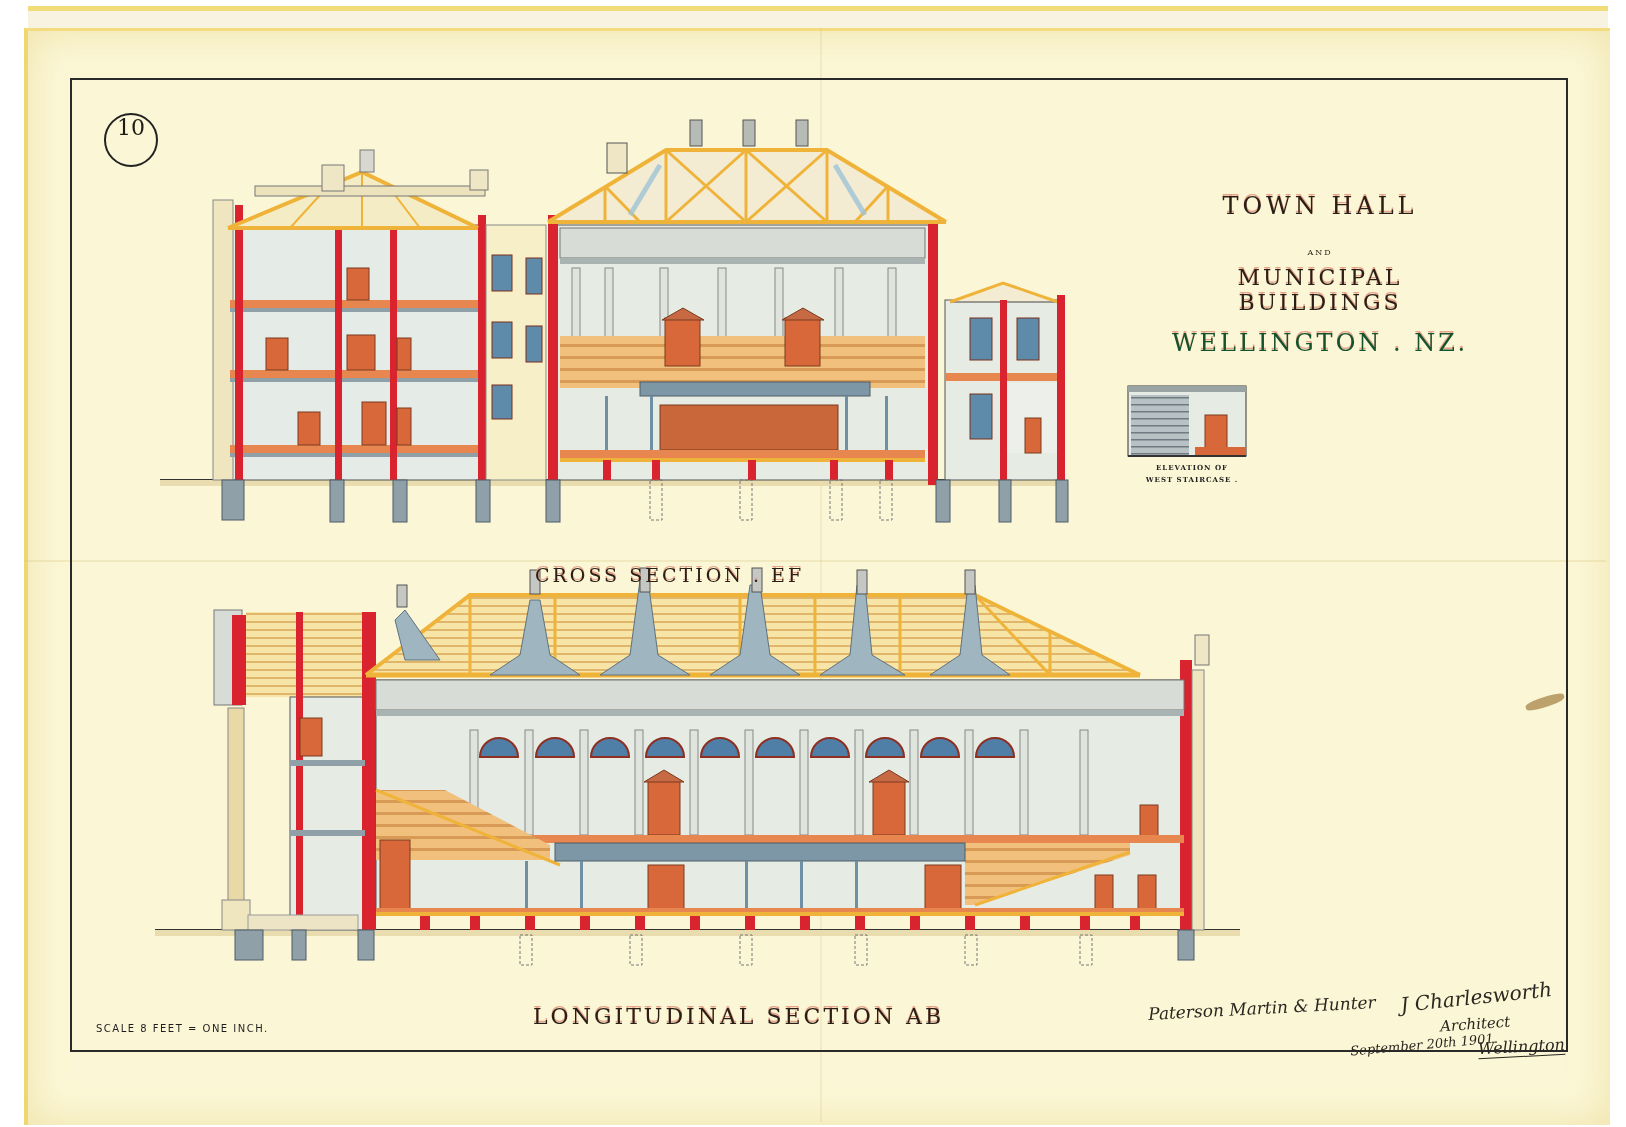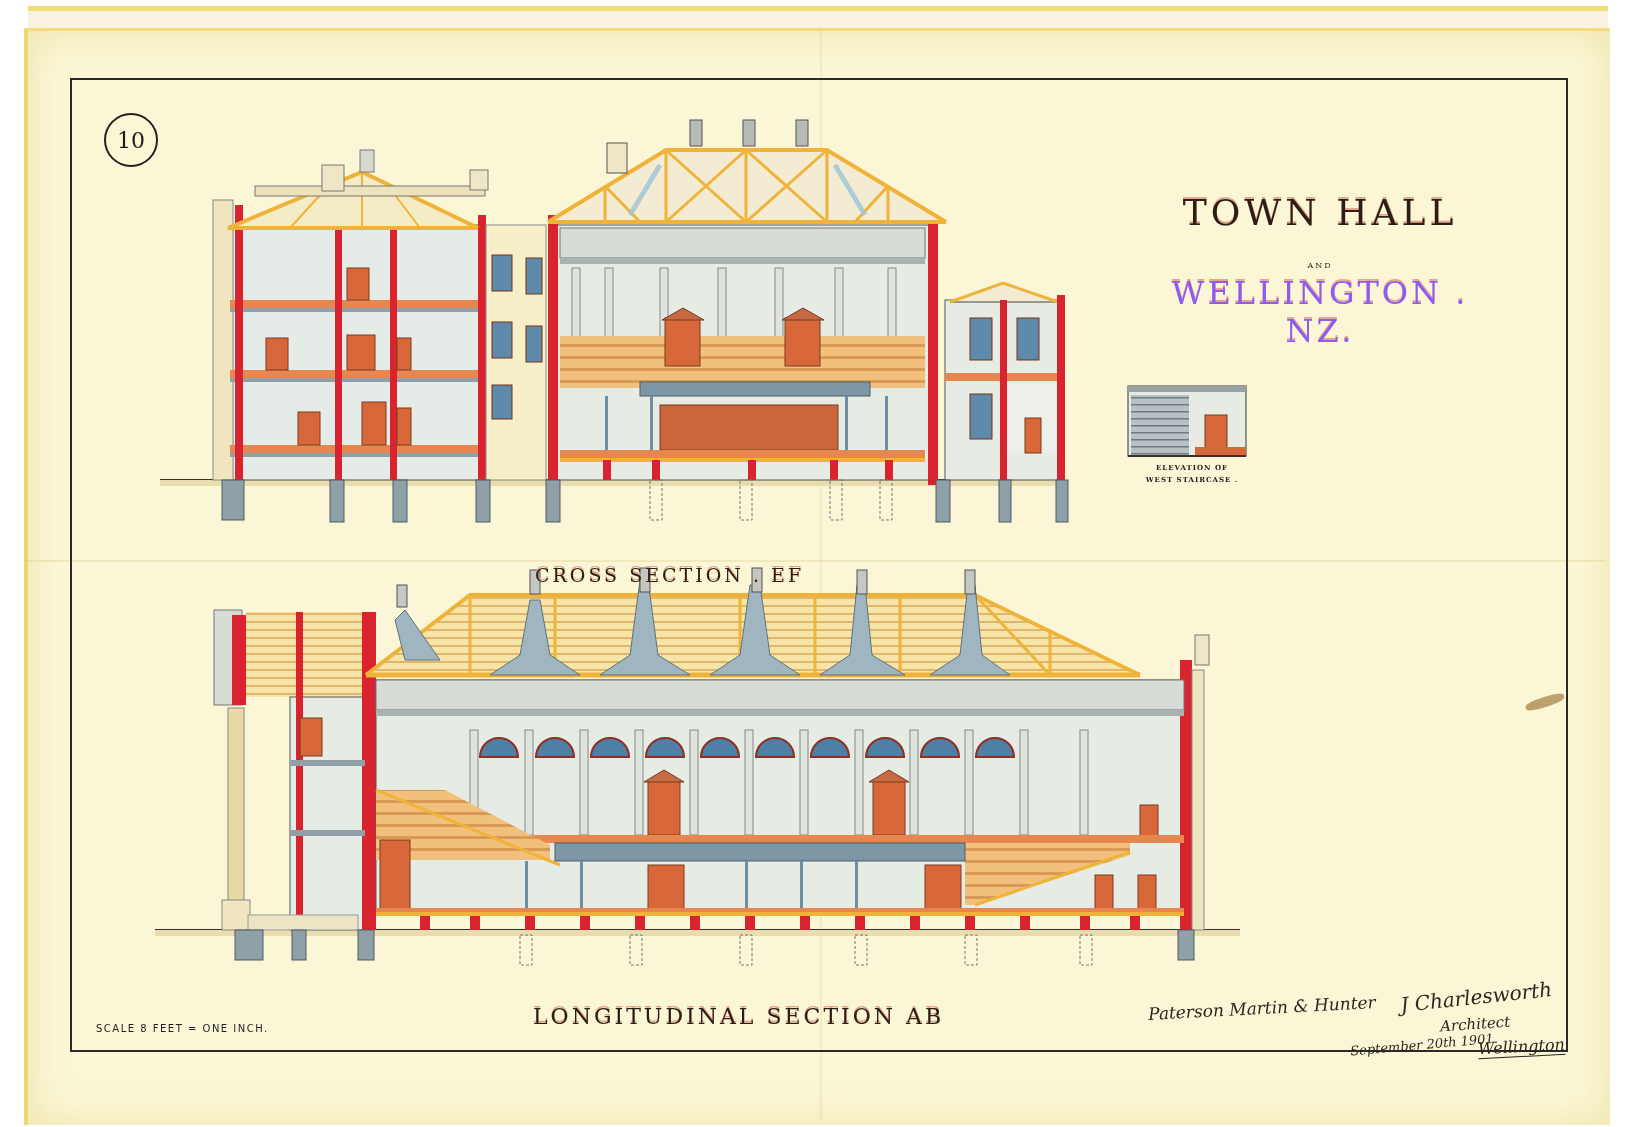--- a/index.html
+++ b/index.html
@@ -5,28 +5,28 @@
   html, body { margin:0; padding:0; }
   body { width:1626px; height:1127px; background:#ffffff; position:relative; overflow:hidden; font-family:"DejaVu Serif", serif; }
   .sheet { position:absolute; left:24px; top:28px; width:1582px; height:1094px; background:#fbf7d6;
     box-shadow: inset 0 0 40px rgba(220,190,90,0.35); border-left:4px solid #f0d670; border-top:3px solid #f3dc7d; }
   .sheet-strip { position:absolute; left:28px; top:6px; width:1580px; height:18px; background:#f7f3e0; border-top:5px solid #f1dc7a; }
   .frame { position:absolute; left:70px; top:78px; width:1494px; height:970px; border:2px solid #2a2a2a; }
   .fold-h { position:absolute; left:24px; top:560px; width:1582px; height:2px; background:rgba(210,190,120,0.25); }
   .fold-v { position:absolute; left:820px; top:28px; width:2px; height:1094px; background:rgba(210,190,120,0.2); }
 
   .sheet-number { position:absolute; left:104px; top:113px; width:50px; height:50px; border:2px solid #222; border-radius:50%;
-    display:flex; align-items:center; justify-content:center; font-size:22px; font-family:"DejaVu Serif", serif; color:#1e1a14; }
+    display:flex; justify-content:center; font-size:22px; font-family:"DejaVu Serif", serif; color:#1e1a14; }
 
   .title-block { position:absolute; left:1160px; top:192px; width:320px; text-align:center; }
-  .t-main { font-family:"DejaVu Serif", serif; font-size:36px; letter-spacing:4px; color:#2a1e16; font-weight:normal;
+  .t-main { font-family:"DejaVu Serif", serif; font-size:24px; letter-spacing:4px; color:#2a1e16; font-weight:normal;
     text-shadow: 0 -2px 0 #e7a58c; }
   .t-and { font-size:8px; letter-spacing:2px; color:#2a1e16; margin-top:28px; }
   .t-sub { font-size:22px; letter-spacing:3px; color:#2a1e16; margin-top:8px; text-shadow: 0 -2px 0 #e7a58c; }
-  .t-loc { font-size:32px; letter-spacing:3px; color:#8b5cf6; margin-top:4px; text-shadow: 0 -2px 0 #e7a58c; }
+  .t-loc { font-size:24px; letter-spacing:3px; color:#14532d; margin-top:14px; text-shadow: 0 -2px 0 #e7a58c; }
 
   .section-title { position:absolute; font-family:"DejaVu Serif", serif; color:#2a1e16; letter-spacing:3px; text-shadow: 0 -2px 0 #e7a58c; margin-top: 32px; }
   .cs-title { left:535px; top:532px; font-size:19px; }
   .ls-title { left:533px; top:972px; font-size:22px; }
 
   .stair-label { position:absolute; left:1132px; top:462px; width:120px; text-align:center; font-size:7px; letter-spacing:1px; color:#222; line-height:12px; font-weight:bold; }
   .scale-label { position:absolute; left:96px; top:1023px; font-size:10px; letter-spacing:1.5px; color:#1d1d1d; font-family:"DejaVu Sans", sans-serif; }
 
   .sig { position:absolute; font-family:"DejaVu Serif", serif; font-style:italic; color:#2a2620; }
   .sig-firm { left:1148px; top:998px; font-size:17px; transform:rotate(-3deg); }
@@ -47,20 +47,21 @@
 <div class="fold-v"></div>
 <div class="frame"></div>
 
 <div class="sheet-number">
   <span>10</span>
 </div>
 
 <div class="title-block">
   <div class="t-main">TOWN HALL</div>
   <div class="t-and">AND</div>
+  <div class="t-sub">MUNICIPAL BUILDINGS</div>
   <div class="t-loc">WELLINGTON . NZ.</div>
 </div>
 
 <svg class="drawing" width="1626" height="1127">
   <defs>
     <pattern id="stripes" width="10" height="8" patternUnits="userSpaceOnUse">
       <rect width="10" height="8" fill="#f6e5a6"></rect>
       <rect y="5" width="10" height="2" fill="#e1b56a"></rect>
     </pattern>
     <pattern id="seats" width="10" height="12" patternUnits="userSpaceOnUse">

